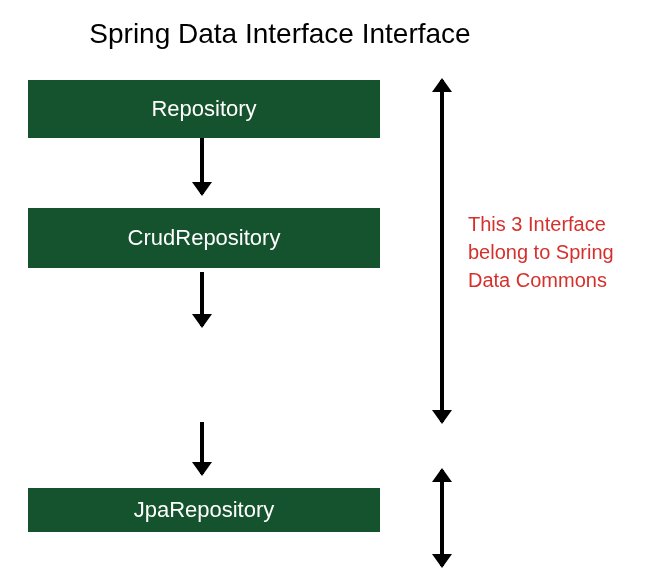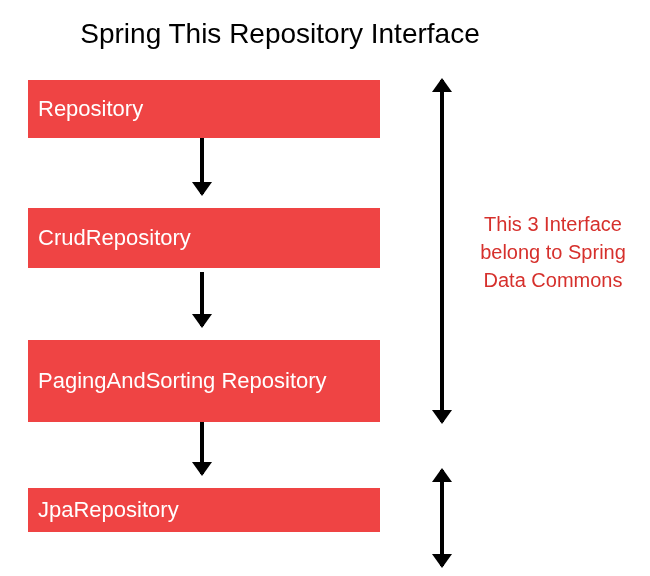--- a/index.html
+++ b/index.html
@@ -25,27 +25,27 @@
     }
     .diagram {
       position: relative;
       width: 100%;
       height: 100%;
     }
     .box {
       position: absolute;
       left: 28px;
       width: 352px;
-      background: #ef4444;
+      background: #14532d;
       color: #ffffff;
       font-size: 22px;
       font-weight: 400;
       display: flex;
       align-items: center;
-      justify-content: flex-start;
+      justify-content: center;
       text-align: center;
       line-height: 1.25;
       padding: 6px 10px;
     }
     .box1 { top: 80px; height: 58px; }
     .box2 { top: 208px; height: 60px; }
     .box3 { top: 340px; height: 82px; }
     .box4 { top: 488px; height: 44px; }
     .down-arrow {
       position: absolute;
@@ -98,54 +98,50 @@
       border-right: 10px solid transparent;
       border-top: 14px solid #000;
     }
     .bracket1 { top: 80px; height: 342px; }
     .bracket2 { top: 470px; height: 96px; }
     .annotation {
       position: absolute;
       color: #d6302c;
       font-size: 20px;
       line-height: 1.4;
-      text-align: center;
     }
     .anno1 {
       left: 468px;
       top: 210px;
       width: 170px;
     }
     .anno2 {
       left: 468px;
       top: 505px;
       width: 170px;
     }
   </style>
 </head>
 <body>
 
 <div class="diagram">
-  <h1 class="title">Spring This Repository Interface</h1>
+  <h1 class="title">Spring Data Interface Interface</h1>
 
   <div class="box box1">
     <span>Repository</span>
   </div>
 
   <div class="down-arrow arrow1"></div>
 
   <div class="box box2">
     <span>CrudRepository</span>
   </div>
 
   <div class="down-arrow arrow2"></div>
 
-  <div class="box box3">
-    <span>PagingAndSorting Repository</span>
-  </div>
 
   <div class="down-arrow arrow3"></div>
 
   <div class="box box4">
     <span>JpaRepository</span>
   </div>
 
   <div class="bracket bracket1"></div>
   <div class="annotation anno1">This 3 Interface belong to Spring Data Commons</div>
 

